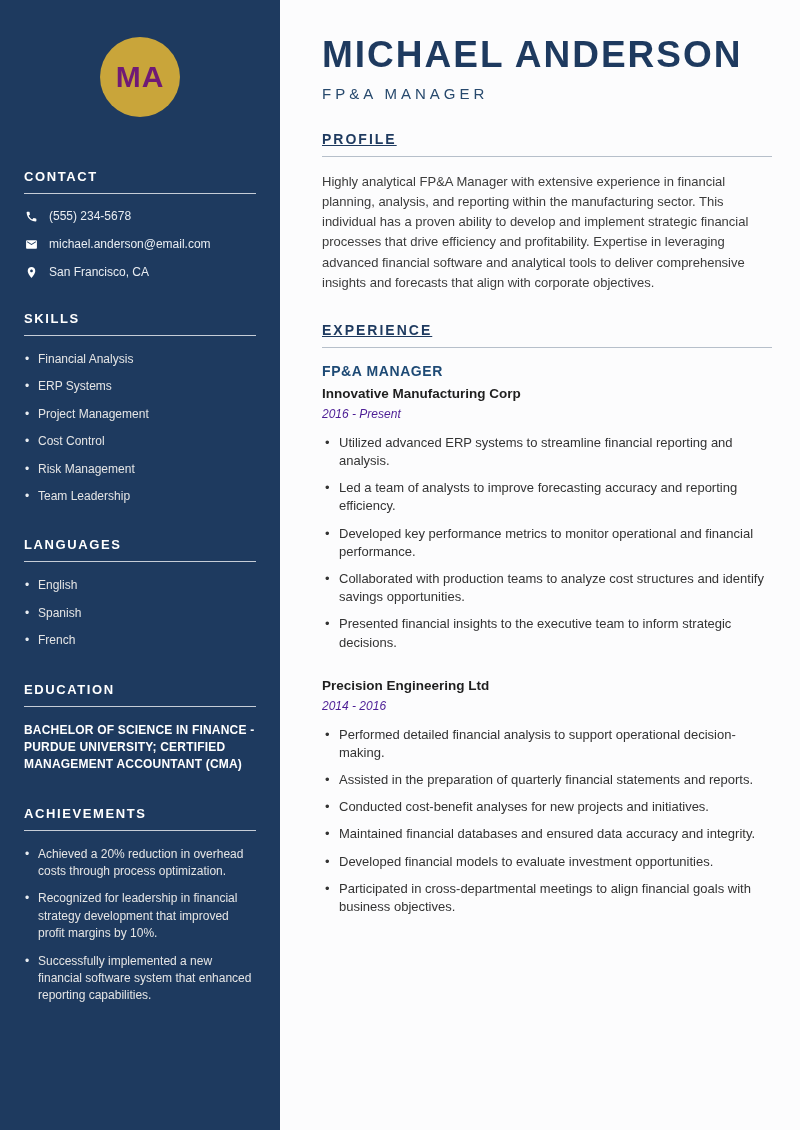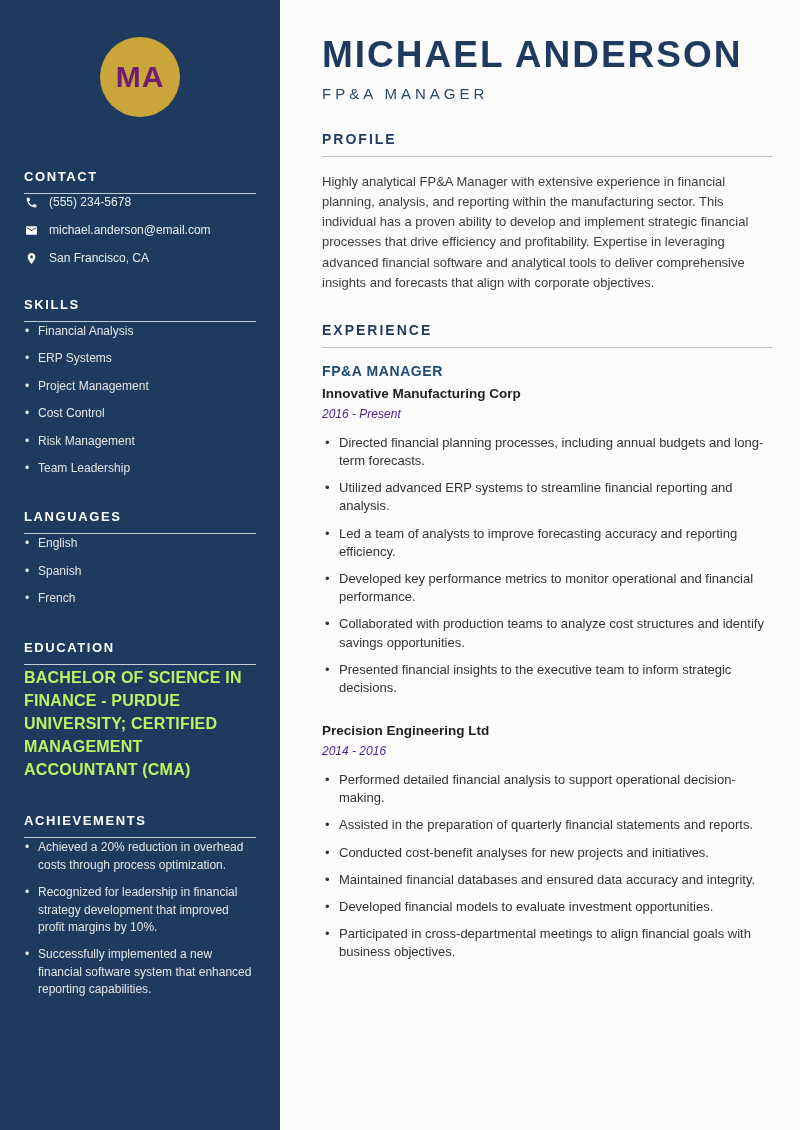--- a/index.html
+++ b/index.html
@@ -8,37 +8,37 @@
 
   .page { display:flex; width:800px; height:1130px; }
 
   
   .sidebar { width:280px; flex-shrink:0; background:#1e3a5f; color:#e9edf2; padding:37px 24px 20px 24px; }
   .avatar { width:80px; height:80px; border-radius:50%; background:#c9a53a; color:#701a75;
             display:flex; align-items:center; justify-content:center;
             font-size:30px; font-weight:bold; letter-spacing:1px; margin:0 auto 52px auto; }
   .side-section { margin-bottom:32px; }
   .side-heading { font-size:13px; font-weight:bold; color:#ffffff; letter-spacing:1.6px;
-                  padding-bottom:9px; border-bottom:1px solid rgba(255,255,255,0.75); margin-bottom:1px; }
+                  padding-bottom:9px; border-bottom:1px solid rgba(255,255,255,0.75); margin-bottom:15px; }
   .contact-row { display:flex; align-items:center; gap:11px; font-size:12px; color:#e9edf2; margin-bottom:14px; }
   .contact-icon { width:14px; height:14px; flex-shrink:0; display:flex; align-items:center; justify-content:center; }
   .contact-icon svg { width:13px; height:13px; fill:#ffffff; }
   .side-list { list-style:none; }
   .side-list li { position:relative; padding-left:14px; font-size:12px; color:#e5e5e5;
                   margin-bottom:10px; line-height:1.45; }
   .side-list li::before { content:"•"; position:absolute; left:1px; top:0; color:#e9edf2; }
-  .edu-text { font-size:16px; font-weight:bold; color:#bef264; line-height:1.45; letter-spacing:0.2px; }
+  .edu-text { font-size:12px; font-weight:bold; color:#ffffff; line-height:1.45; letter-spacing:0.2px; }
 
   
   .main { flex:1; background:#fcfcfd; padding:36px 28px 20px 42px; }
   .name { font-size:37px; font-weight:bold; color:#1e3a5f; letter-spacing:2px; line-height:1.0; }
   .top-title { font-size:15px; color:#27496d; letter-spacing:4px; margin-top:12px; }
   .m-section { margin-top:29px; }
   .m-heading { font-size:14px; font-weight:bold; color:#1e3a5f; letter-spacing:2px;
-               padding-bottom:9px; border-bottom:1px solid #b6bfca; margin-bottom:15px; }
+               padding-bottom:9px; border-bottom:1px solid #b6bfca; margin-bottom:15px;text-decoration:underline; }
   .profile-text { font-size:13px; color:#3c3c3c; line-height:1.55; }
   .job { margin-bottom:26px; }
   .job-title { font-size:14px; font-weight:bold; color:#1e4a75; letter-spacing:0.6px; }
   .company { font-size:13.5px; font-weight:bold; color:#1f1f1f; margin-top:7px; }
   .dates { font-size:12px; font-style:italic; color:#4c1d95; margin-top:6px; }
   .job-bullets { list-style:none; margin-top:13px; }
   .job-bullets li { position:relative; padding-left:17px; font-size:13px; color:#333333;
                     margin-bottom:9px; line-height:1.4; }
   .job-bullets li::before { content:"•"; position:absolute; left:3px; top:0; color:#333333; }
 </style>
@@ -129,21 +129,20 @@
     </section>
 
     <section class="m-section">
       <div class="m-heading">EXPERIENCE</div>
 
       <div class="job">
         <div class="job-title">FP&amp;A MANAGER</div>
         <div class="company">Innovative Manufacturing Corp</div>
         <div class="dates">2016 - Present</div>
         <ul class="job-bullets">
-          <li>Directed financial planning processes, including annual budgets and long-term forecasts.</li>
           <li>Utilized advanced ERP systems to streamline financial reporting and analysis.</li>
           <li>Led a team of analysts to improve forecasting accuracy and reporting efficiency.</li>
           <li>Developed key performance metrics to monitor operational and financial performance.</li>
           <li>Collaborated with production teams to analyze cost structures and identify savings opportunities.</li>
           <li>Presented financial insights to the executive team to inform strategic decisions.</li>
         </ul>
       </div>
 
       <div class="job">
         <div class="company">Precision Engineering Ltd</div>

